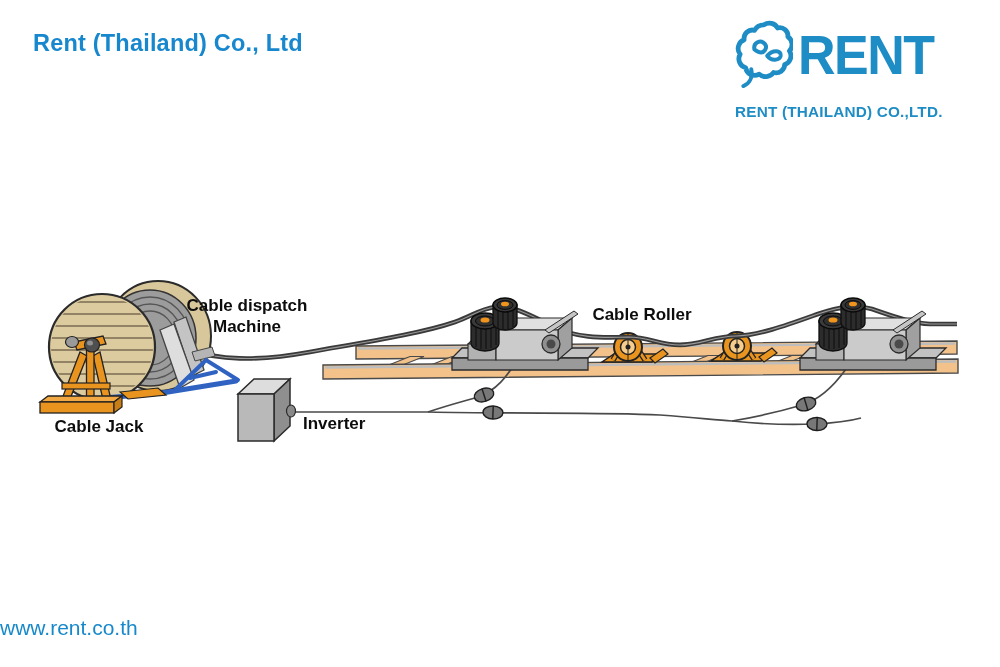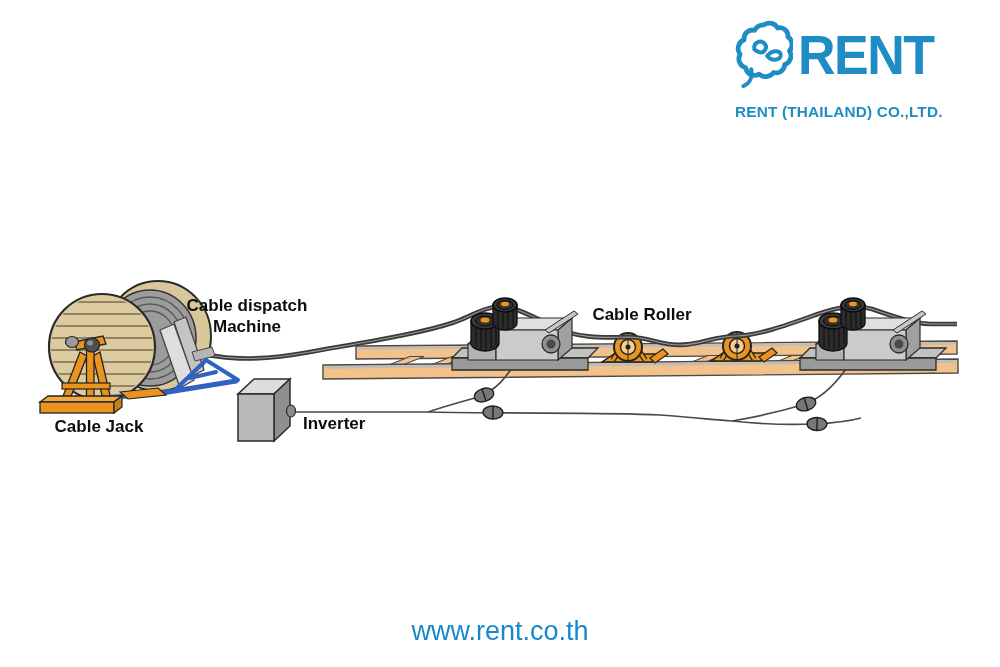--- a/index.html
+++ b/index.html
@@ -7,30 +7,31 @@
         font-family:"Liberation Sans",sans-serif;}
   #company-title{position:absolute;left:33px;top:30px;font-size:23.5px;font-weight:600;
         color:#1787ce;letter-spacing:.2px;}
   #logo{position:absolute;left:735px;top:20px;width:232px;display:flex;flex-direction:column;align-items:flex-start;}
   #logo .logo-row{display:flex;align-items:center;}
   #logo .logo-icon{width:58px;height:70px;margin-right:5px;flex:0 0 auto;}
   #logo .logo-brand{font-size:52px;font-weight:800;color:#1e8cc5;line-height:1;letter-spacing:-1.5px;
         transform:scaleY(1.05);}
   #logo .logo-subtitle{font-size:15.3px;font-weight:700;color:#1e8cc5;letter-spacing:.2px;
         margin-top:13px;white-space:nowrap;}
-  #footer-url{position:absolute;left:0;top:616px;width:100%;text-align:center;
-        font-size:27px;font-weight:500;color:#1789cb;}
+  #footer-url{position:absolute;left:0;top:616px;width:100%;
+        font-size:21px;font-weight:500;color:#1789cb;}
   #diagram-svg{position:absolute;left:0;top:0;}
   .diagram-label{font-family:"Liberation Sans",sans-serif;font-size:17px;font-weight:700;fill:#0d0d0d;}
 </style>
 </head>
 <body>
 
 <div id="page">
 
+  <div id="company-title">Rent (Thailand) Co., Ltd</div>
 
   <div id="logo">
     <div class="logo-row">
       <svg class="logo-icon" viewBox="0 0 72 88">
         <g fill="none" stroke="#1e8cc5" stroke-width="6" stroke-linecap="round" stroke-linejoin="round">
           <path d="M 36,6
                    C 42,2 50,4 53,10
                    C 60,8 67,14 66,21
                    C 72,25 73,34 68,39
                    C 72,45 69,54 62,56

